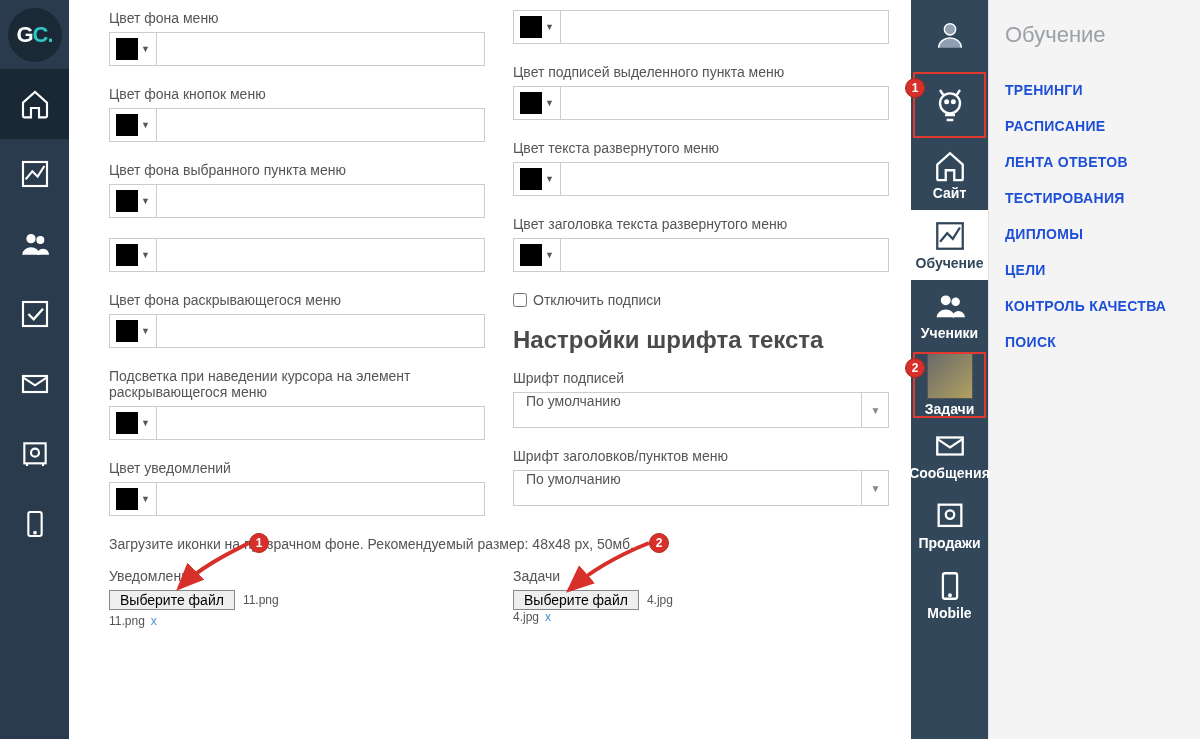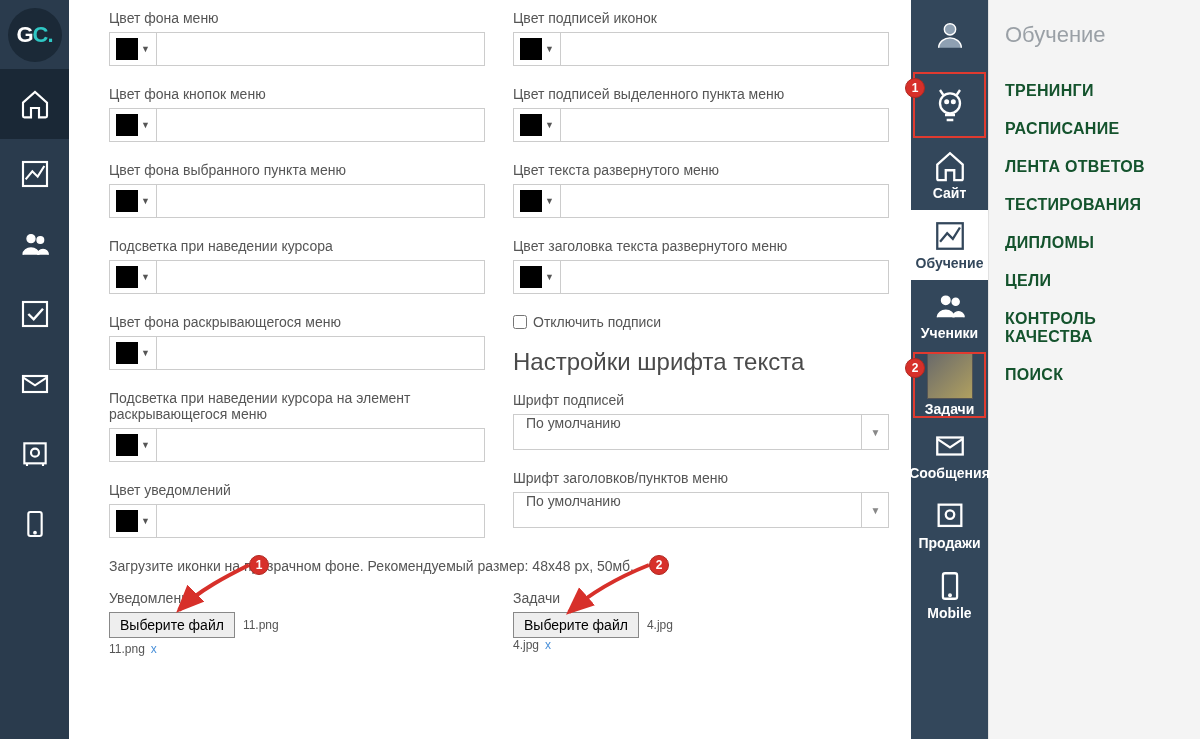--- a/index.html
+++ b/index.html
@@ -24,31 +24,31 @@
 .field { margin-bottom: 20px; }
 .field-label { font-size: 14px; color: #555; margin-bottom: 6px; display: block; }
 .color-row { display: flex; }
 .swatch-wrap { width: 48px; height: 34px; border: 1px solid #ccc; background: #fff; display: flex; align-items: center; justify-content: center; gap: 3px; padding: 0 4px; }
 .swatch { width: 22px; height: 22px; background: #000; }
 .swatch-caret { font-size: 9px; color: #555; }
 .color-input { flex: 1; height: 34px; border: 1px solid #ccc; border-left: 0; padding: 0 8px; font-size: 14px; color: #555; background: #fff; }
 .check-row { display: flex; align-items: center; gap: 6px; font-size: 14px; color: #555; margin-top: 12px; }
 .check-row input[type="checkbox"] { width: 14px; height: 14px; }
 
-.section-title { font-size: 24px; color: #4a4a4a; font-weight: 400; margin: 18px 0 16px; }
+.section-title { font-size: 24px; color: #4a4a4a; font-weight: 700; margin: 18px 0 16px; }
 .select-wrap { position: relative; }
 .select-wrap select, .fake-select { width: 100%; height: 36px; border: 1px solid #ccc; background: #fff; padding: 0 30px 0 12px; font-size: 14px; color: #555; appearance: none; }
 .select-caret { position: absolute; right: 0; top: 0; width: 28px; height: 36px; border-left: 1px solid #ccc; display: flex; align-items: center; justify-content: center; font-size: 10px; color: #888; pointer-events: none; }
 
 .hint { font-size: 14px; color: #555; margin-bottom: 16px; }
 .upload-cols { display: flex; gap: 28px; }
 .upload-col { flex: 1; }
 .upload-label { font-size: 14px; color: #555; margin-bottom: 6px; }
 .upload-row { display: flex; align-items: center; gap: 8px; font-size: 14px; color: #555; }
-.file-btn { height: 26px; padding: 0 10px; border: 1px solid #888; background: #eee; font-size: 14px; cursor: pointer; }
+.file-btn { height: 20px; padding: 0 10px; border: 1px solid #888; background: #eee; font-size: 14px; cursor: pointer; }
 .file-link { font-size: 12px; color: #555; }
 .file-link .x { color: #4a90d9; margin-left: 6px; cursor: pointer; }
 
 
 .arrow-svg { position: absolute; pointer-events: none; }
 .badge-num { position: absolute; width: 20px; height: 20px; background: #d7302a; border: 1px solid #b02820; border-radius: 50%; color: #fff; font-size: 12px; font-weight: 700; display: flex; align-items: center; justify-content: center; pointer-events: none; }
 
 
 .side2 { width: 77px; background: #33475b; display: flex; flex-direction: column; align-items: center; position: relative; }
 .side2-item { width: 77px; height: 70px; display: flex; flex-direction: column; align-items: center; justify-content: center; gap: 2px; cursor: pointer; position: relative; }
@@ -56,21 +56,21 @@
 .side2-item.highlight { outline: 2px solid #e03a2f; outline-offset: -4px; }
 .side2-label { font-size: 14px; color: #fff; font-weight: 700; }
 .side2-item.active .side2-label { color: #33475b; }
 .side2 svg { width: 34px; height: 34px; fill: #fff; stroke: #fff; }
 .side2-item.active svg { fill: #33475b; stroke: #33475b; }
 .side2-avatar { width: 46px; height: 46px; background: linear-gradient(135deg,#6a6a6a,#b0a060); border: 1px solid #555; }
 
 
 .menu-col { width: 212px; background: #f4f4f4; border-left: 1px solid #e1e1e1; padding: 22px 16px; }
 .menu-title { font-size: 22px; color: #9aa0a6; font-weight: 400; margin-bottom: 24px; }
-.menu-item { font-size: 16px; font-weight: 700; color: #14532d; padding: 10px 0; cursor: pointer; }
+.menu-item { font-size: 14px; font-weight: 700; color: #1d4ed8; padding: 10px 0; cursor: pointer; }
 .menu-item { letter-spacing: .3px; }
 
 
 .rel { position: relative; }
 </style>
 </head>
 <body>
 
 <div class="left-rail">
   <div class="logo-wrap">
@@ -157,21 +157,20 @@
           <span class="field-label">Цвет фона выбранного пункта меню</span>
         <div class="color-row">
             <div class="swatch-wrap">
               <div class="swatch"></div>
               <span class="swatch-caret">▼</span>
             </div>
             <input class="color-input" style="">
           </div>
         </div>
       <div class="field">
-          <span class="field-label">Подсветка при наведении курсора</span>
         <div class="color-row">
             <div class="swatch-wrap">
               <div class="swatch"></div>
               <span class="swatch-caret">▼</span>
             </div>
             <input class="color-input" style="">
           </div>
         </div>
       <div class="field">
           <span class="field-label">Цвет фона раскрывающегося меню</span>
@@ -200,21 +199,20 @@
               <div class="swatch"></div>
               <span class="swatch-caret">▼</span>
             </div>
             <input class="color-input" style="">
           </div>
         </div>
     </div>
 
     <div class="col">
       <div class="field">
-          <span class="field-label">Цвет подписей иконок</span>
         <div class="color-row">
             <div class="swatch-wrap">
               <div class="swatch"></div>
               <span class="swatch-caret">▼</span>
             </div>
             <input class="color-input" style="">
           </div>
         </div>
       <div class="field">
           <span class="field-label">Цвет подписей выделенного пункта меню</span>

